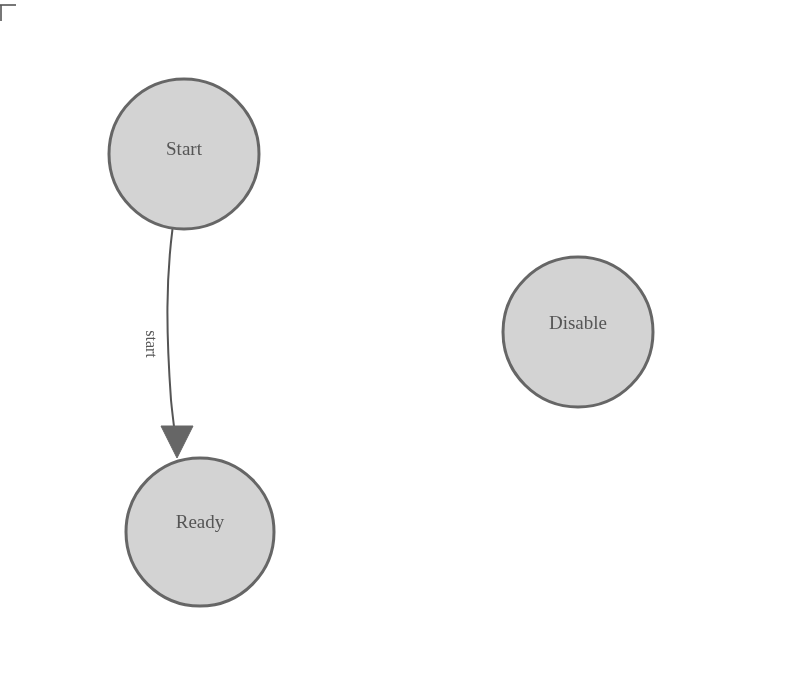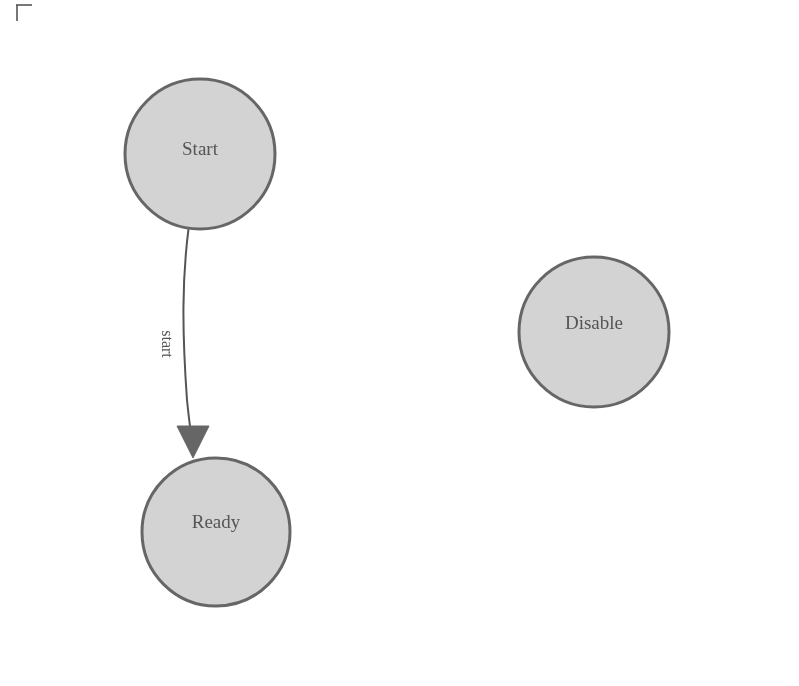--- a/index.html
+++ b/index.html
@@ -10,21 +10,20 @@
   }
   body {
     font-family: "Liberation Serif", "DejaVu Serif", serif;
   }
   #canvas {
     position: relative;
     width: 781px;
     height: 686px;
     background: #ffffff;
     overflow: hidden;
-    margin-left: 16px;
   }
   #diagram-svg {
     position: absolute;
     left: 0;
     top: 0;
     width: 799px;
     height: 686px;
   }
   .node-circle {
     stroke-width: 3;

